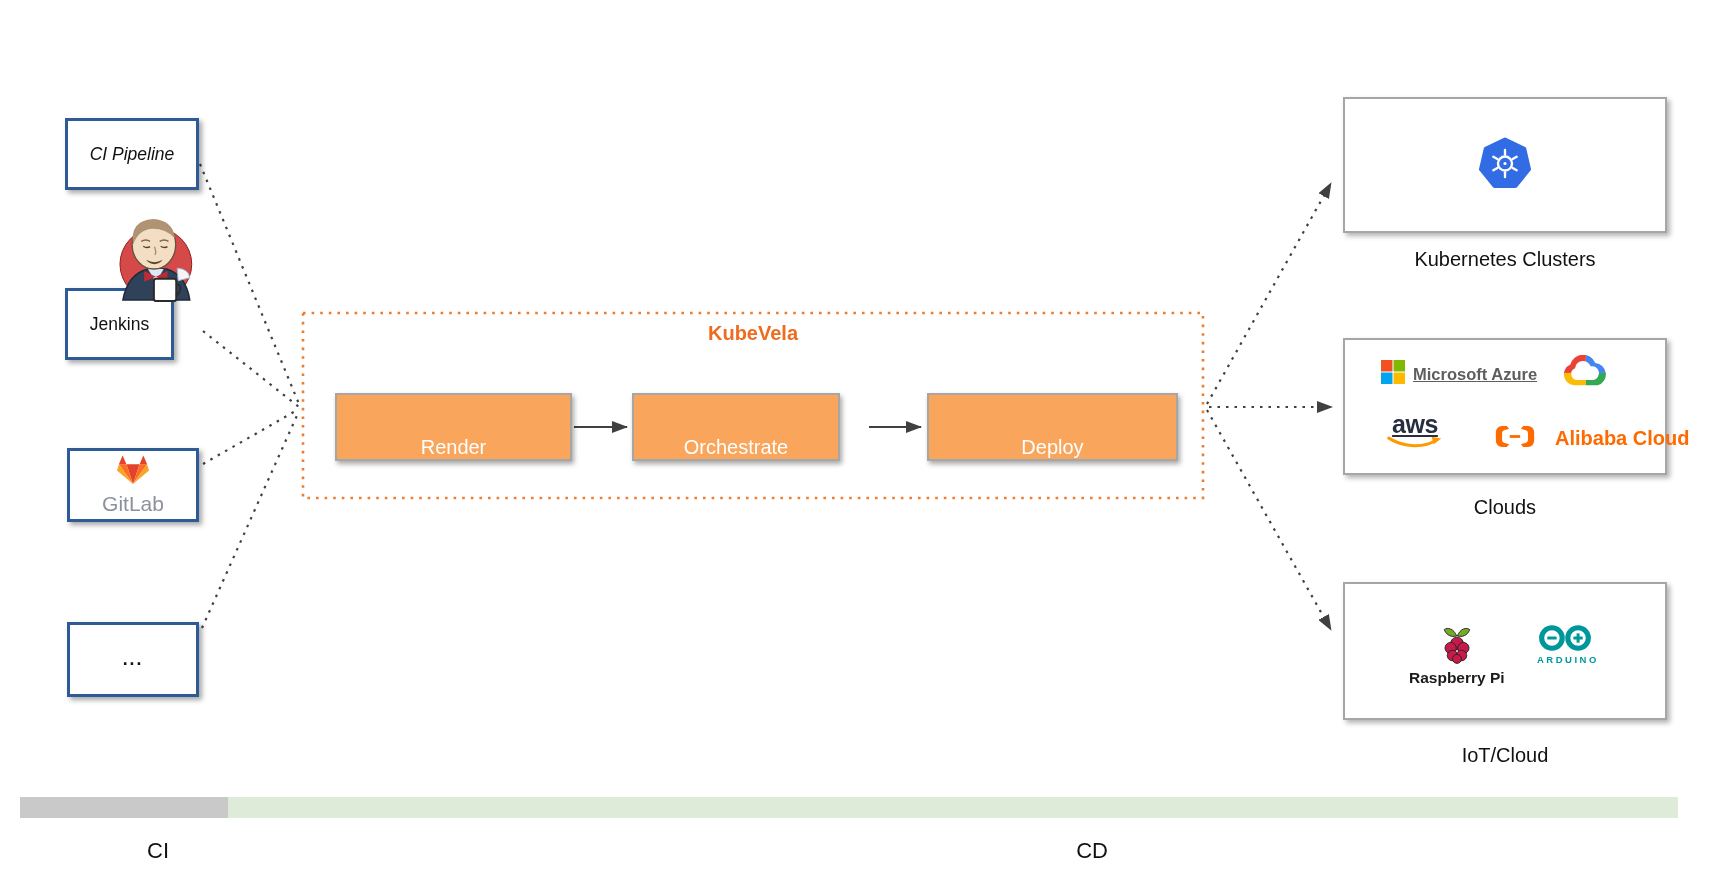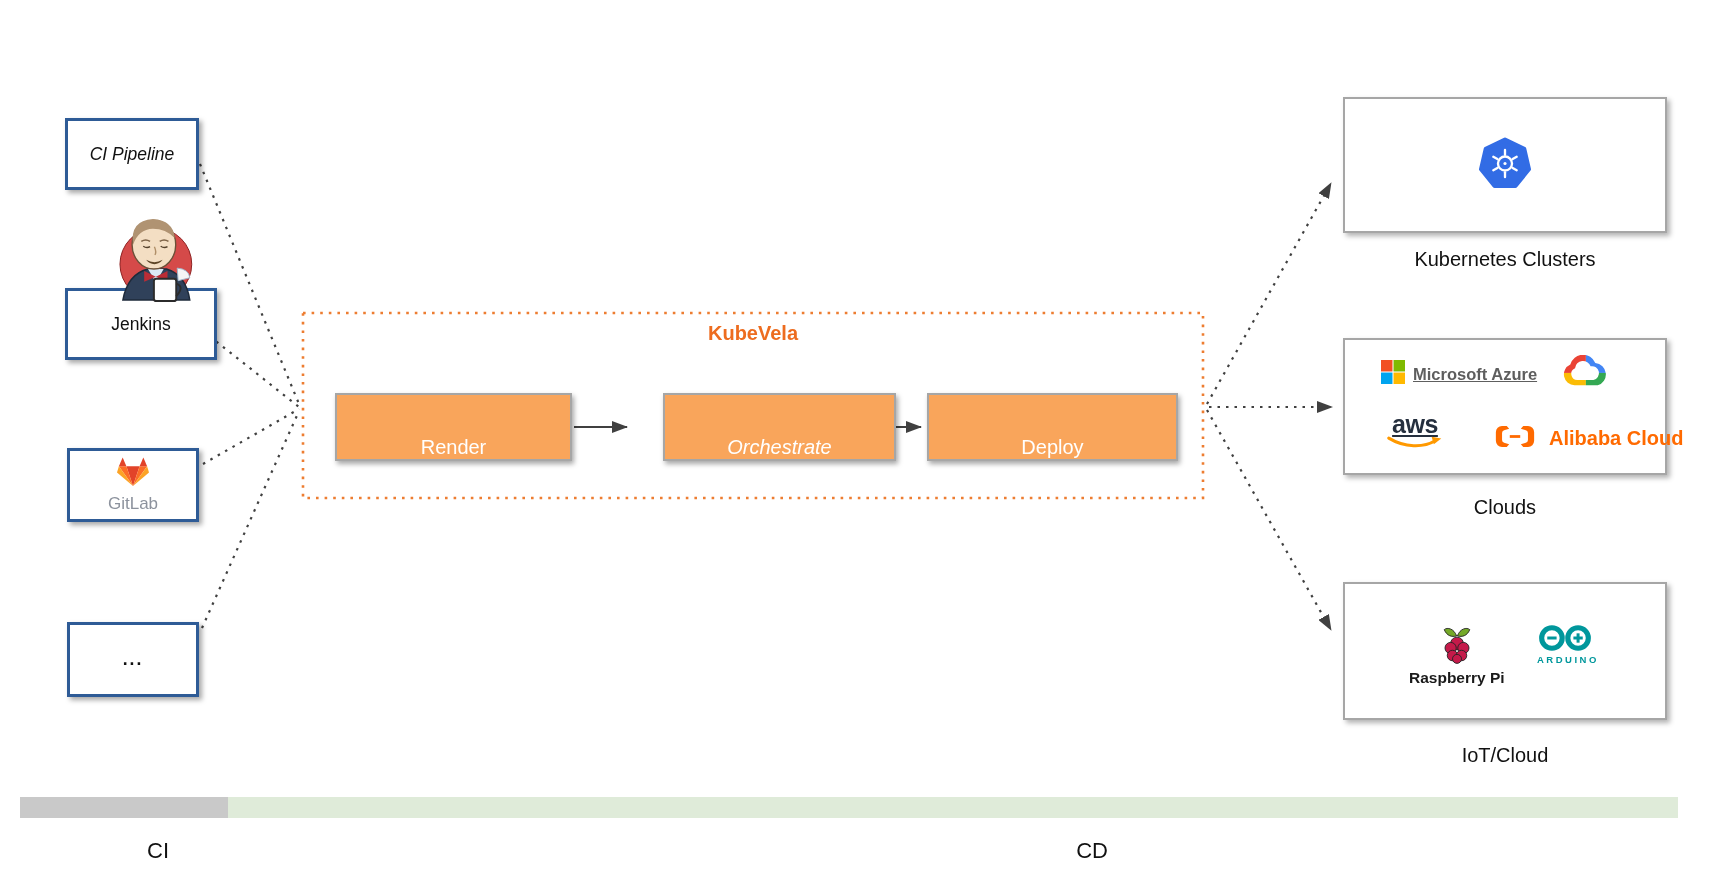--- a/index.html
+++ b/index.html
@@ -24,38 +24,38 @@
   .dotted{stroke-dasharray:2.5 6;}
   .kv-rect{stroke:var(--accent-orange);fill:none;stroke-width:2.6;stroke-dasharray:2.6 6;}
 
   
   .src-box{
     position:absolute;background:#ffffff;border:3px solid var(--source-border);
     box-shadow:3px 3px 5px rgba(0,0,0,0.35);display:flex;align-items:center;justify-content:center;
     z-index:2;font-size:17.5px;box-sizing:border-box;
   }
   #box-ci{left:65px;top:118px;width:134px;height:72px;font-style:italic;}
-  #box-jenkins{left:65px;top:288px;width:152px;height:72px;}
+  #box-jenkins{left:65px;top:288px;width:109px;height:72px;}
   #box-gitlab{left:67px;top:448px;width:132px;height:74px;flex-direction:column;}
   #box-more{left:67px;top:622px;width:132px;height:75px;font-weight:700;letter-spacing:2px;}
   .mascot{position:absolute;left:102px;top:206px;width:98px;height:97px;z-index:3;}
-  .gitlab-text{color:#8C929D;font-size:17px;margin-top:1px;}
+  .gitlab-text{color:#8C929D;font-size:21px;margin-top:1px;}
 
   
   .kv-title{
     position:absolute;left:303px;top:322px;width:900px;text-align:center;z-index:2;
     font-size:20px;font-weight:700;color:var(--kubevela-title);
   }
   .stage{
     position:absolute;background:var(--stage-fill);border:2px solid var(--stage-border);
     box-shadow:2px 3px 5px rgba(0,0,0,0.35);display:flex;align-items:flex-end;justify-content:center;
     color:#ffffff;font-size:20px;z-index:2;box-sizing:border-box;
   }
   #stage-render{left:335px;top:393px;width:237px;height:68px;}
-  #stage-orchestrate{left:663px;top:393px;width:233px;height:68px;font-style:italic;}
+  #stage-orchestrate{left:632px;top:393px;width:208px;height:68px;}
   #stage-deploy{left:927px;top:393px;width:251px;height:68px;}
 
   
   .target-box{
     position:absolute;background:#ffffff;border:2px solid var(--target-border);
     box-shadow:3px 3px 5px rgba(0,0,0,0.3);z-index:2;box-sizing:border-box;
   }
   #box-k8s{left:1343px;top:97px;width:324px;height:136px;display:flex;align-items:center;justify-content:center;}
   #box-clouds{left:1343px;top:338px;width:324px;height:137px;}
   #box-iot{left:1343px;top:582px;width:324px;height:138px;}
@@ -63,21 +63,21 @@
   #label-k8s{top:248px;}
   #label-clouds{top:496px;}
   #label-iot{top:744px;}
 
   
   .azure-group{position:absolute;left:36px;top:20px;display:flex;align-items:center;gap:8px;}
   .azure-text{font-size:16.5px;font-weight:600;color:#5E5E5E;text-decoration:underline;}
   .gcp-logo{position:absolute;left:216px;top:15px;}
   .aws-group{position:absolute;left:42px;top:74px;display:flex;flex-direction:column;align-items:center;}
   .aws-text{font-size:25px;font-weight:700;color:#252F3E;line-height:21px;letter-spacing:-0.5px;text-decoration:underline;}
-  .alibaba-group{position:absolute;left:150px;top:85px;display:flex;align-items:center;gap:14px;}
+  .alibaba-group{position:absolute;left:150px;top:85px;display:flex;align-items:center;gap:20px;}
   .alibaba-text{font-size:20px;font-weight:700;color:#FF6A00;white-space:nowrap;}
 
   
   .rpi-group{position:absolute;left:64px;top:42px;display:flex;align-items:center;gap:1px;flex-direction:column;}
   .rpi-text{font-size:15.5px;font-weight:700;color:#1A1A1A;}
   .arduino-group{position:absolute;left:192px;top:40px;display:flex;flex-direction:column;align-items:flex-start;}
   .arduino-text{font-size:9.5px;font-weight:700;letter-spacing:2.5px;color:#00979C;margin-top:-2px;}
 
   
   .bar{position:absolute;top:797px;height:21px;z-index:2;}

